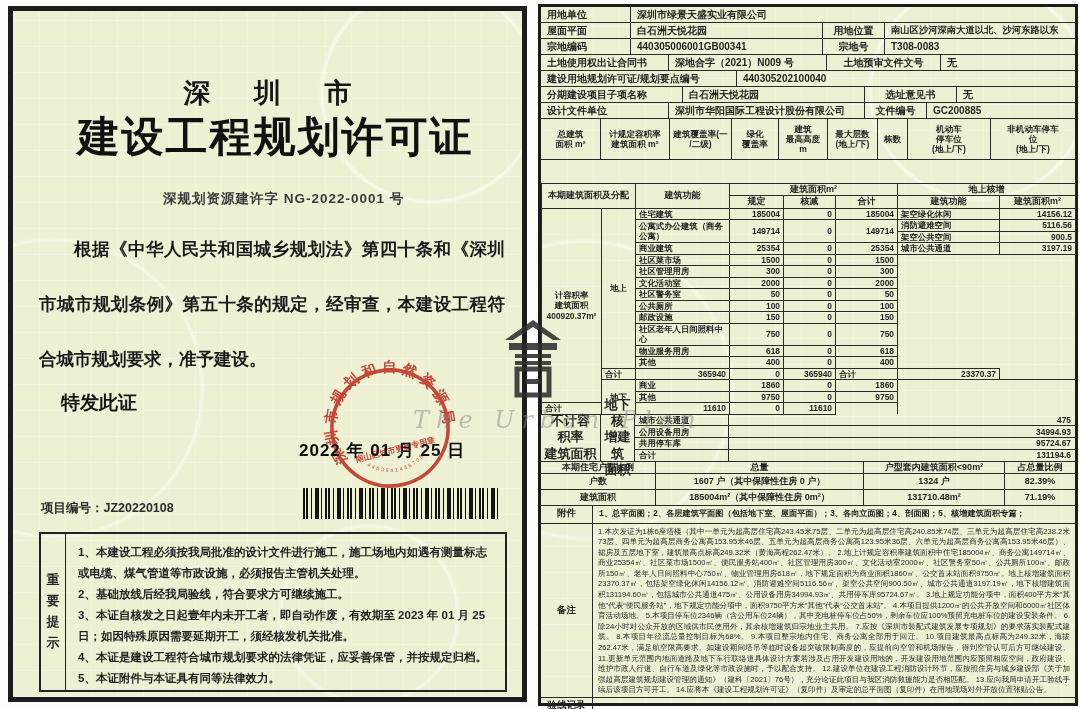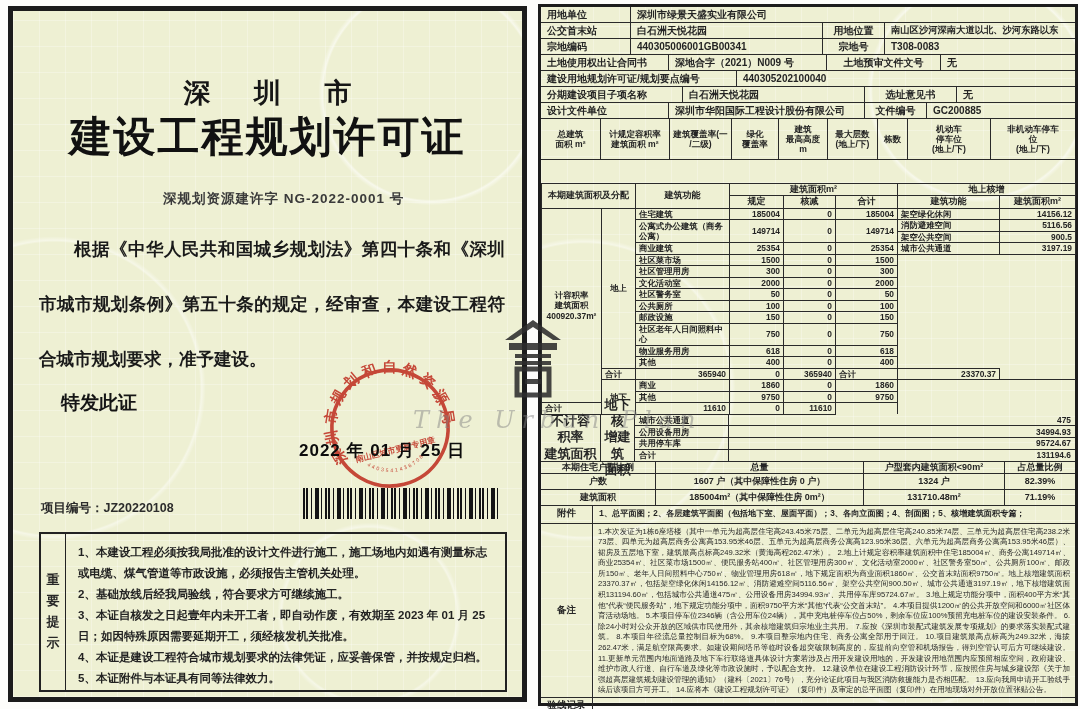--- a/index.html
+++ b/index.html
@@ -17,21 +17,21 @@
       radial-gradient(circle 90px at 70% 88%, transparent 86px, rgba(255,255,255,.45) 88px, transparent 92px),
       repeating-linear-gradient(0deg, rgba(255,255,255,.28) 0 1px, transparent 1px 26px),
       repeating-linear-gradient(90deg, rgba(255,255,255,.28) 0 1px, transparent 1px 26px);
   }
   #left-page{left:8px;top:6px;width:519px;height:696px;border:5px solid #1c1c1c;}
   #right-page{left:538px;top:4px;width:540px;height:702px;border:3px solid #1c1c1c;display:flex;flex-direction:column;}
 
   
   .lp{position:absolute;}
   .lp-city{top:64px;left:0;width:100%;text-align:center;font-size:27px;font-weight:800;letter-spacing:18px;text-indent:18px;color:#161616;}
-  .lp-title{top:98px;left:0;width:100%;text-align:center;font-size:42px;font-weight:800;letter-spacing:2px;color:#111;}
+  .lp-title{top:98px;left:8px;width:100%;text-align:center;font-size:42px;font-weight:800;letter-spacing:2px;color:#111;}
   .lp-certno{top:179px;left:150px;font-size:13.5px;font-weight:700;color:#3a3a3a;letter-spacing:1px;}
   .lp-body{top:211px;left:26px;width:466px;font-size:17.5px;font-weight:700;line-height:55px;text-align:justify;text-indent:2em;color:#1a1a1a;}
   .lp-issue{top:379px;left:48px;font-size:19px;font-weight:800;color:#151515;}
   .lp-stamp{top:350px;left:310px;width:134px;height:134px;transform:rotate(-14deg);opacity:.92;}
   .lp-date{top:428px;left:286px;font-size:17px;font-weight:700;color:#0c0c0c;letter-spacing:1px;z-index:6;}
   .lp-barcode{top:477px;left:290px;width:198px;height:31px;
     background:repeating-linear-gradient(90deg,#141414 0 2px,transparent 2px 3px,#141414 3px 5px,transparent 5px 8px,#141414 8px 9px,transparent 9px 12px,#141414 12px 16px,transparent 16px 18px,#141414 18px 19px,transparent 19px 22px);}
   .lp-projno{top:489px;left:28px;font-size:12.5px;font-weight:700;color:#2c2c2c;}
   .lp-notice{top:521px;left:26px;width:468px;height:160px;border:2px solid #222;display:flex;}
   .lp-notice-label{width:25px;border-right:1.5px solid #222;display:flex;align-items:center;justify-content:center;
@@ -140,21 +140,21 @@
     </g>
   </svg>
 
   <div id="right-page" class="page">
 
     <div class="row info-row">
       <div class="cell" style="width:90px">用地单位</div>
       <div class="cell grow">深圳市绿景天盛实业有限公司</div>
     </div>
     <div class="row info-row">
-      <div class="cell" style="width:90px">公交首末站</div>
+      <div class="cell" style="width:90px">屋面平面</div>
       <div class="cell" style="width:192px">白石洲天悦花园</div>
       <div class="cell c" style="width:62px">用地位置</div>
       <div class="cell grow" style="font-size:9.3px">南山区沙河深南大道以北、沙河东路以东</div>
     </div>
     <div class="row info-row">
       <div class="cell" style="width:90px">宗地编码</div>
       <div class="cell" style="width:192px">440305006001GB00341</div>
       <div class="cell c" style="width:62px">宗地号</div>
       <div class="cell grow">T308-0083</div>
     </div>

